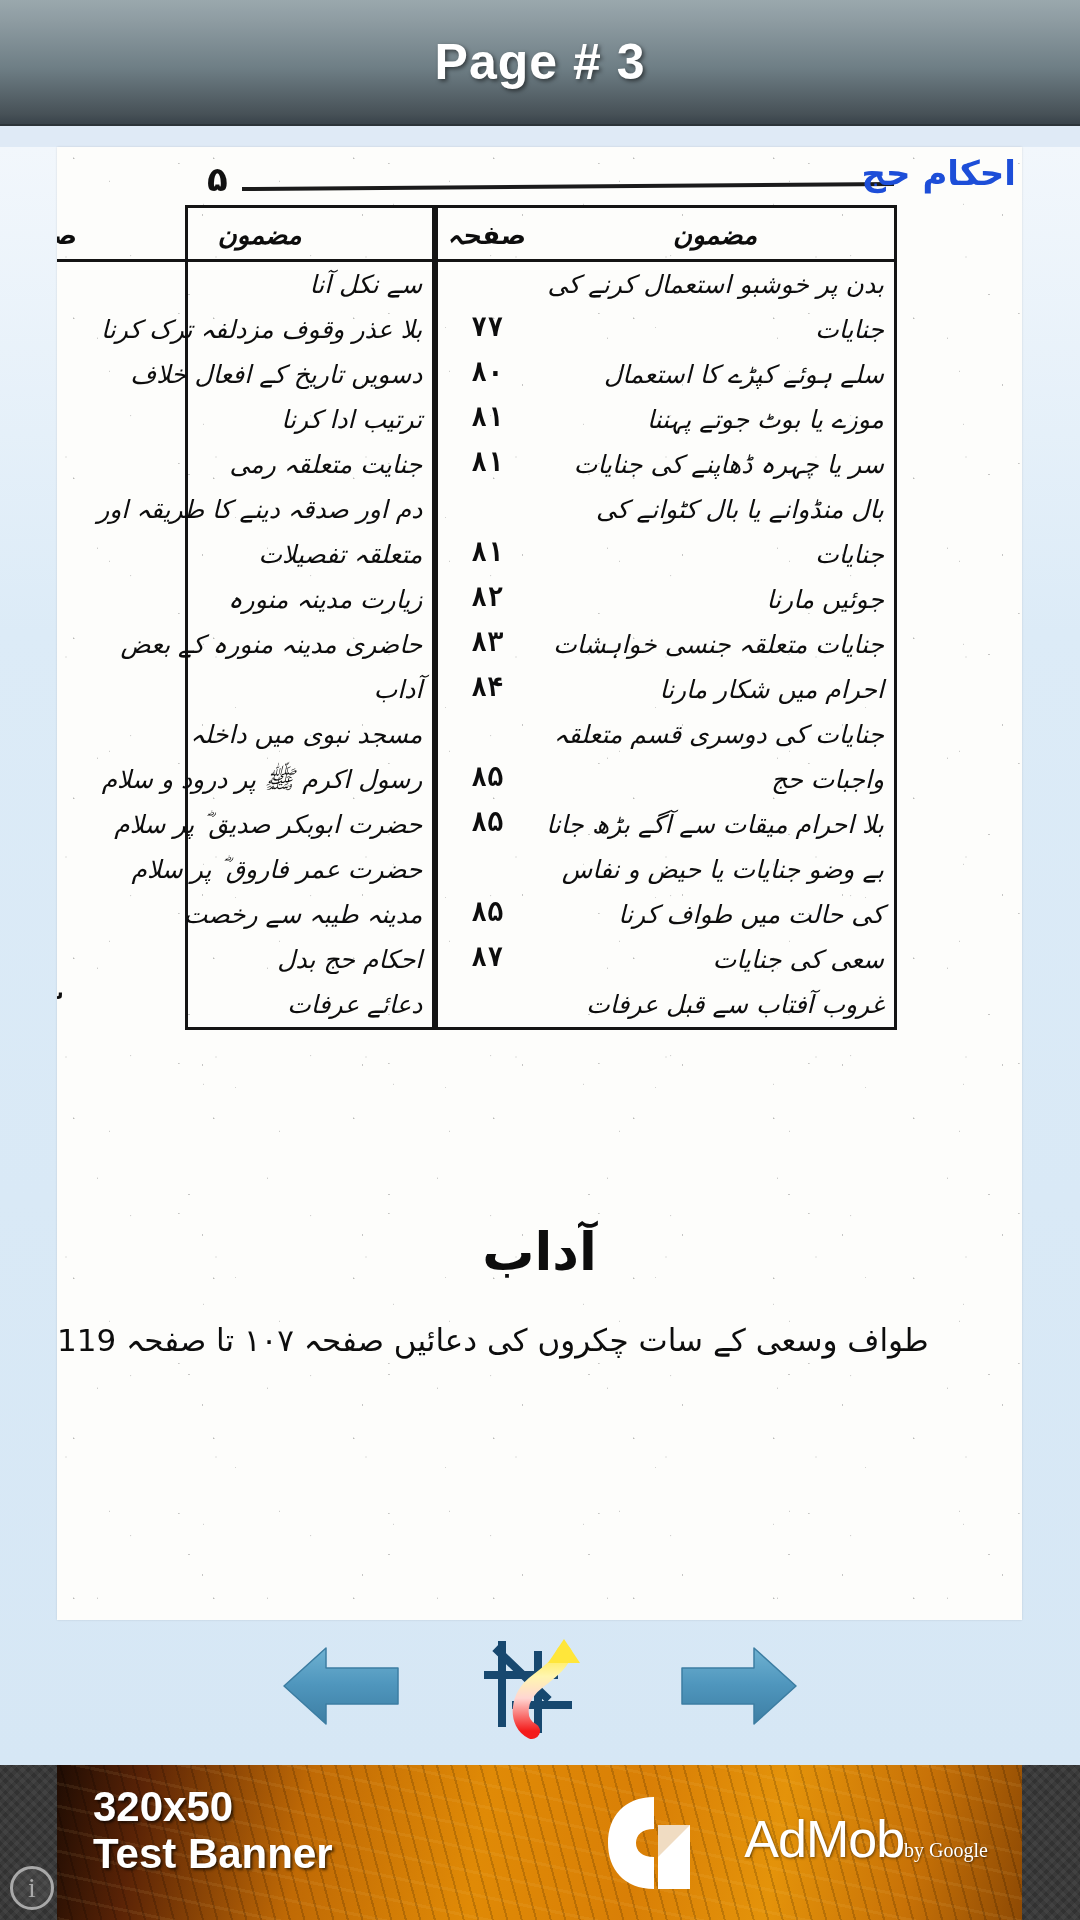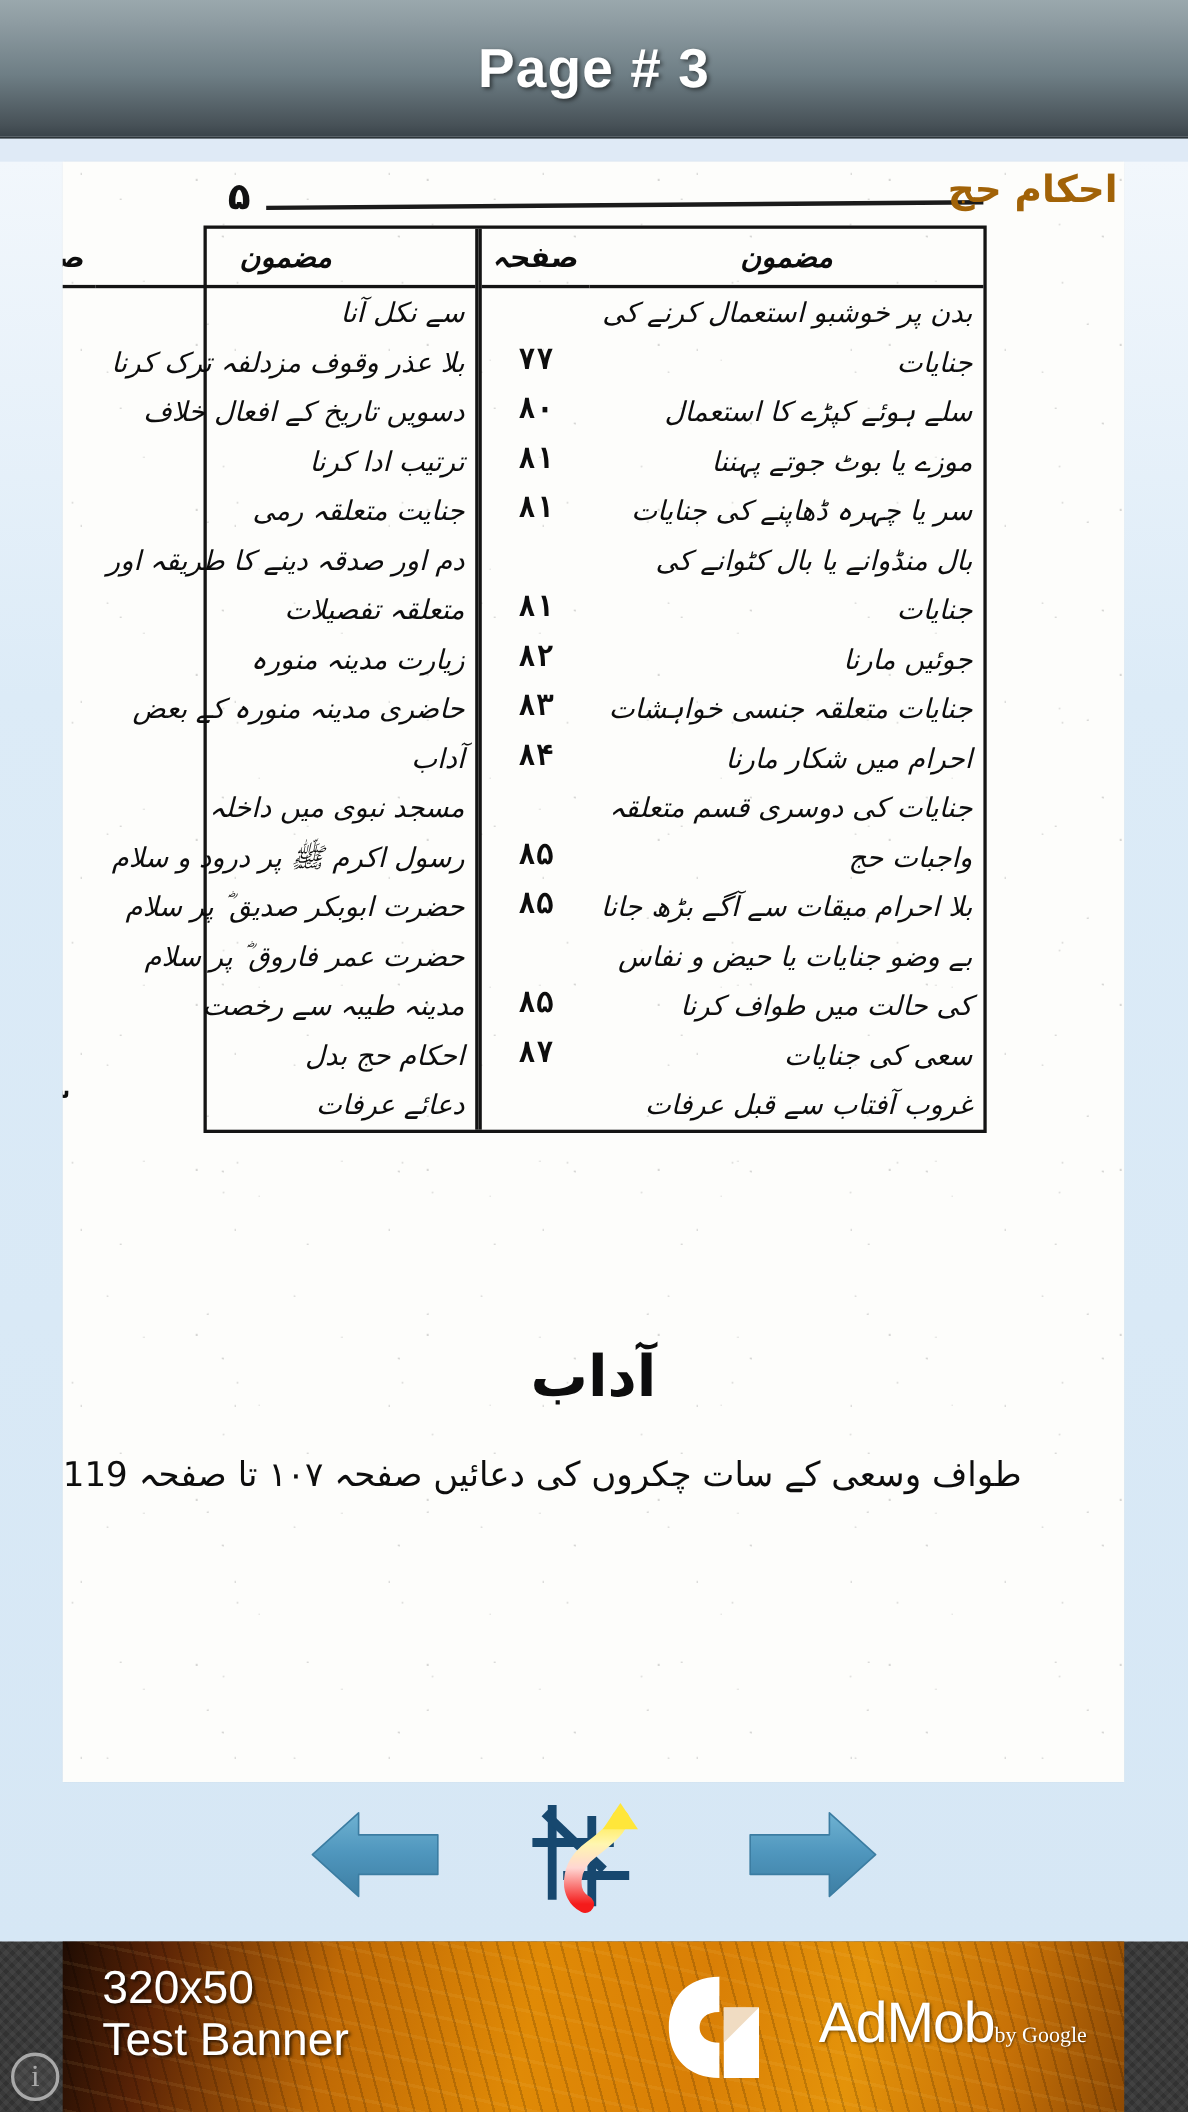--- a/index.html
+++ b/index.html
@@ -67,21 +67,21 @@
     font-size:34px; color:#111; font-weight:bold;
     font-family:"DejaVu Sans", sans-serif;
   }
   .rh-rule{
     position:absolute; left:185px; right:128px; top:26px;
     height:0; border-top:4px solid #1b1b1b;
     transform:rotate(-.45deg); transform-origin:left center;
   }
   .rh-title{
     position:absolute; right:6px; top:-8px;
-    font-size:34px; color:#a16207; font-weight:bold;
+    font-size:34px; color:#1d4ed8; font-weight:bold;
     direction:rtl;
     font-family:"DejaVu Sans", sans-serif;
   }
 
   
   .toc{
     position:absolute; left:128px; top:58px; width:712px;
     border:3px solid #141414;
     display:flex; direction:rtl;
     background:transparent;
@@ -144,21 +144,21 @@
   }
   .ad-texture{
     position:absolute; inset:0;
     background-image:
       repeating-linear-gradient(75deg, rgba(0,0,0,.22) 0 2px, transparent 2px 14px),
       repeating-linear-gradient(12deg, rgba(255,225,150,.10) 0 3px, transparent 3px 22px);
     opacity:.7;
   }
   .ad-text{
     position:absolute; left:36px; top:18px;
-    color:#fff; font-size:42px; font-weight:normal; line-height:1.12;
+    color:#fff; font-size:42px; font-weight:bold; line-height:1.12;
     text-shadow:2px 2px 3px rgba(0,0,0,.65);
     font-family:"Liberation Sans", sans-serif;
   }
   .ad-brand{
     position:absolute; right:34px; top:44px;
     display:flex; align-items:baseline; gap:0;
   }
   .ad-brand-name{
     color:#fff; font-size:52px; letter-spacing:-1px;
     text-shadow:1px 1px 3px rgba(0,0,0,.5);

